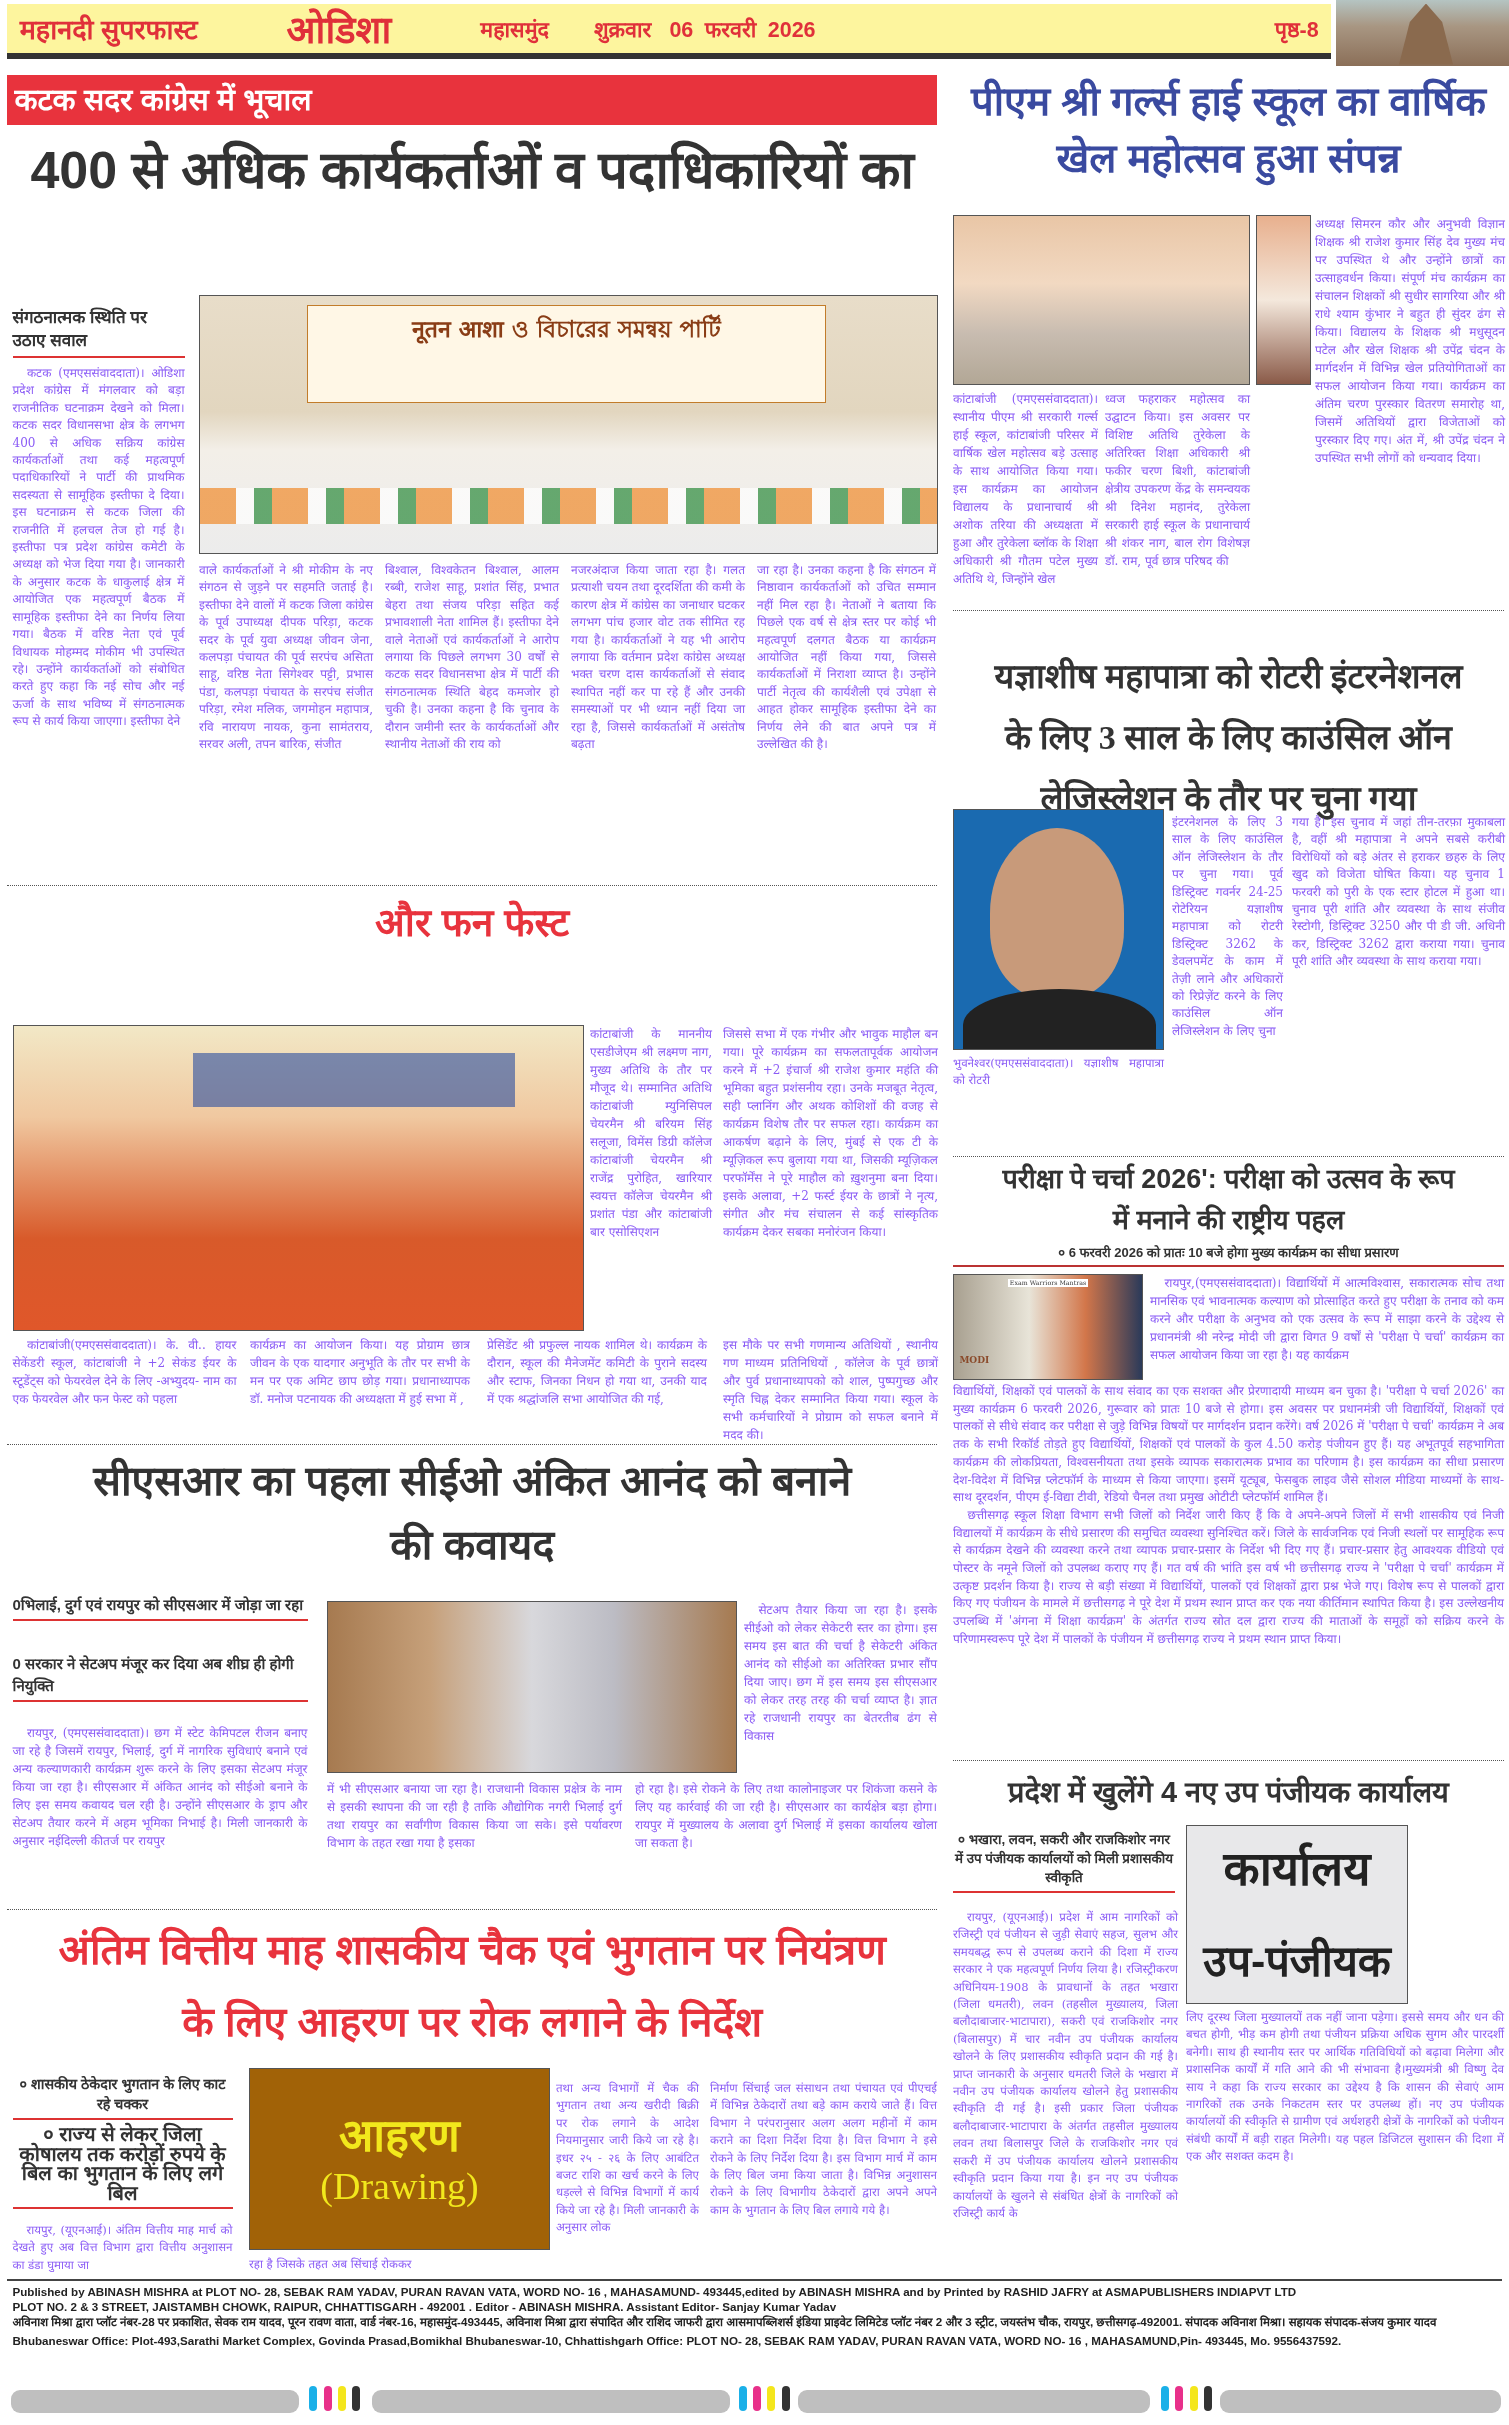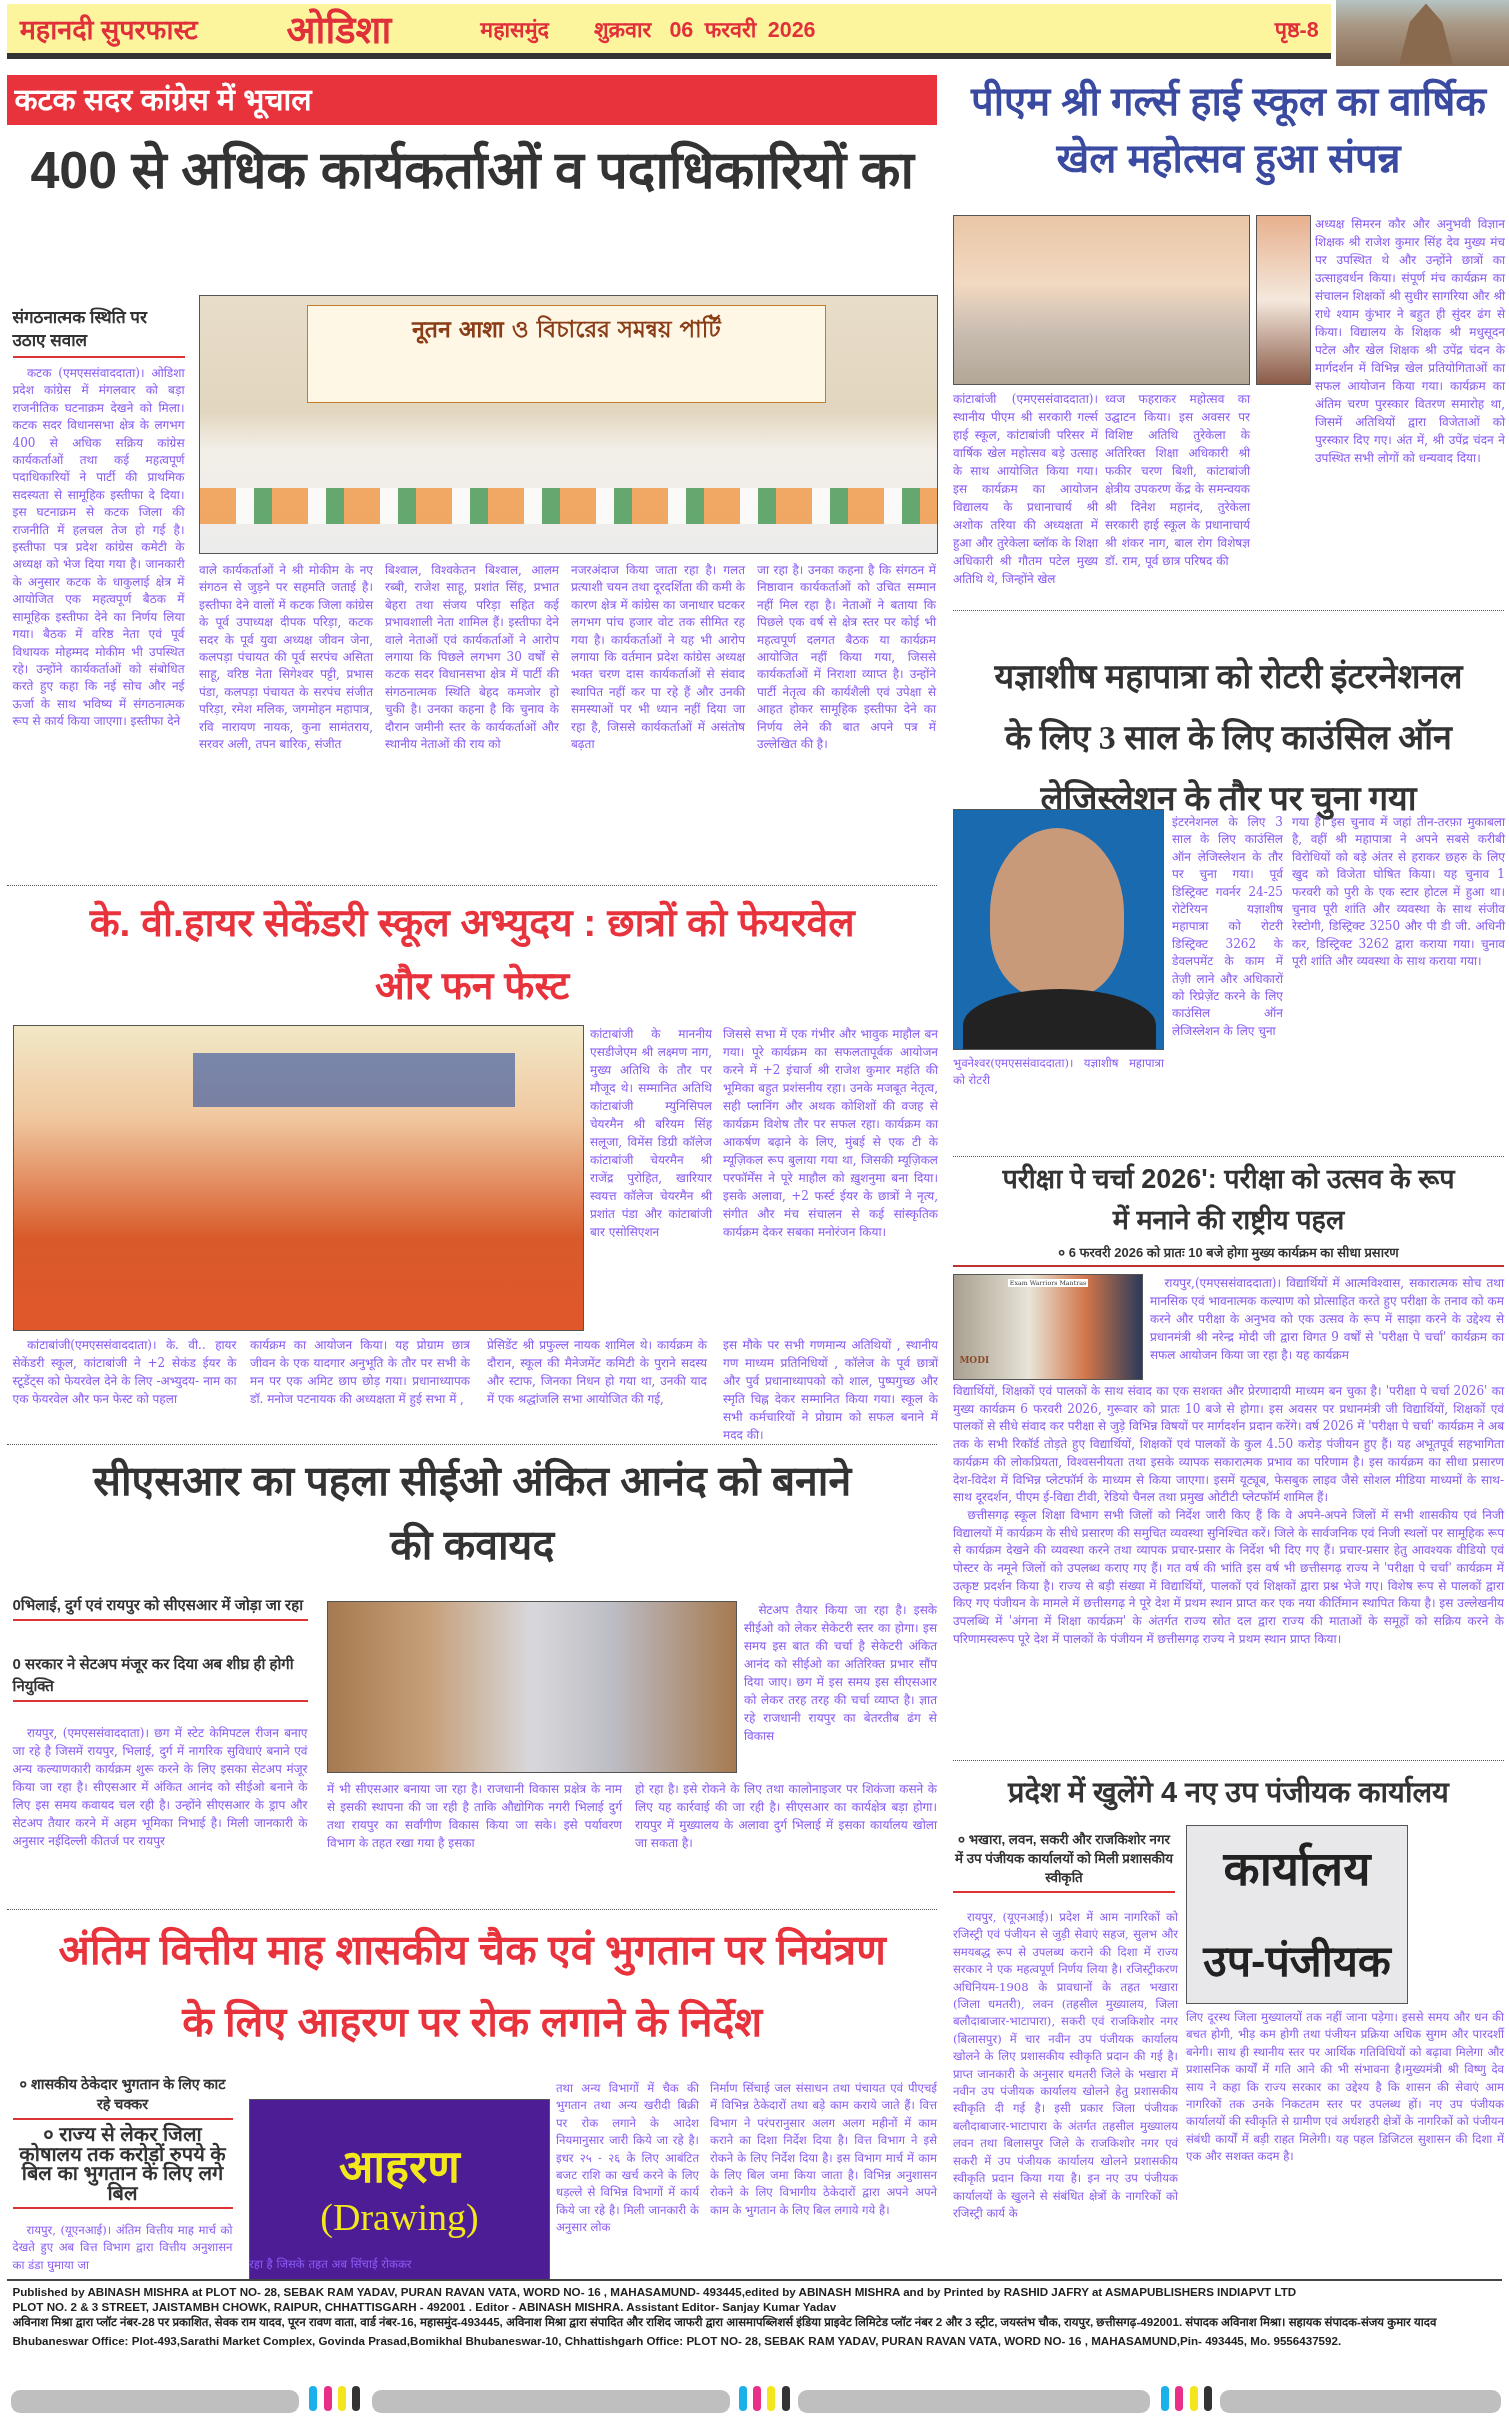--- a/index.html
+++ b/index.html
@@ -96,21 +96,20 @@
 <div class="abs body" style="left:953px;top:1055px;width:211px;font-size:11.6px;line-height:17px;">भुवनेश्वर(एमएससंवाददाता)। यज्ञाशीष महापात्रा को रोटरी</div>
 <div class="abs body" style="left:1172px;top:814px;width:111px;font-size:12px;line-height:17.4px;">
     <p style="text-indent:0">इंटरनेशनल के लिए 3 साल के लिए काउंसिल ऑन लेजिस्लेशन के तौर पर चुना गया। पूर्व डिस्ट्रिक्ट गवर्नर 24-25 रोटेरियन यज्ञाशीष महापात्रा को रोटरी डिस्ट्रिक्ट 3262 के डेवलपमेंट के काम में तेज़ी लाने और अधिकारों को रिप्रेज़ेंट करने के लिए काउंसिल ऑन लेजिस्लेशन के लिए चुना</p>
   </div>
 <div class="abs body" style="left:1292px;top:814px;width:213px;font-size:12px;line-height:17.4px;">
     <p style="text-indent:0">गया है। इस चुनाव में जहां तीन-तरफ़ा मुकाबला है, वहीं श्री महापात्रा ने अपने सबसे करीबी विरोधियों को बड़े अंतर से हराकर छहरु के लिए खुद को विजेता घोषित किया। यह चुनाव 1 फरवरी को पुरी के एक स्टार होटल में हुआ था। चुनाव पूरी शांति और व्यवस्था के साथ संजीव रेस्टोगी, डिस्ट्रिक्ट 3250 और पी डी जी. अधिनी कर, डिस्ट्रिक्ट 3262 द्वारा कराया गया। चुनाव पूरी शांति और व्यवस्था के साथ कराया गया।</p>
   </div>
 
 <div class="abs dotted" style="left:7.2px;top:885px;width:930px;"></div>
 <div class="abs headline-red" style="left:7.2px;top:891px;width:930px;font-size:39px;line-height:63px;">
-  <div>के. वी.हायर सेकेंडरी स्कूल अभ्युदय : छात्रों को फेयरवेल</div>
   <div>और फन फेस्ट</div>
 </div>
 <div class="abs photo" style="left:12.5px;top:1025px;width:571px;height:306px;background:linear-gradient(180deg,#f2e8c6 0%,#f0c8a0 30%,#d85a2a 70%,#e0572a 100%);">
   <div style="position:absolute;left:179px;top:27px;width:322px;height:54px;background:#2a4ca0;opacity:.6"></div>
 </div>
 <div class="abs body" style="left:590px;top:1025px;width:122px;font-size:12px;line-height:18px;">
     <p style="text-indent:0">कांटाबांजी के माननीय एसडीजेएम श्री लक्ष्मण नाग, मुख्य अतिथि के तौर पर मौजूद थे। सम्मानित अतिथि कांटाबांजी म्युनिसिपल चेयरमैन श्री बरियम सिंह सलूजा, विमेंस डिग्री कॉलेज कांटाबांजी चेयरमैन श्री राजेंद्र पुरोहित, खारियार स्वयत्त कॉलेज चेयरमैन श्री प्रशांत पंडा और कांटाबांजी बार एसोसिएशन</p>
   </div>
 <div class="abs body" style="left:723px;top:1025px;width:215px;font-size:12px;line-height:18px;">
     <p style="text-indent:0">जिससे सभा में एक गंभीर और भावुक माहौल बन गया। पूरे कार्यक्रम का सफलतापूर्वक आयोजन करने में +2 इंचार्ज श्री राजेश कुमार महंति की भूमिका बहुत प्रशंसनीय रहा। उनके मजबूत नेतृत्व, सही प्लानिंग और अथक कोशिशों की वजह से कार्यक्रम विशेष तौर पर सफल रहा। कार्यक्रम का आकर्षण बढ़ाने के लिए, मुंबई से एक टी के म्यूज़िकल रूप बुलाया गया था, जिसकी म्यूज़िकल परफॉर्मेंस ने पूरे माहौल को ख़ुशनुमा बना दिया। इसके अलावा, +2 फर्स्ट ईयर के छात्रों ने नृत्य, संगीत और मंच संचालन से कई सांस्कृतिक कार्यक्रम देकर सबका मनोरंजन किया।</p>
@@ -184,21 +183,21 @@
 <div class="abs dotted" style="left:7.2px;top:1909px;width:930px;"></div>
 <div class="abs headline-red" style="left:7.2px;top:1914px;width:930px;font-size:41px;line-height:72px;">
   <div>अंतिम वित्तीय माह शासकीय चैक एवं भुगतान पर नियंत्रण</div>
   <div>के लिए आहरण पर रोक लगाने के निर्देश</div>
 </div>
 <div class="abs sub" style="left:12.5px;top:2075px;width:220px;font-size:14.3px;line-height:19.7px;text-align:center;">० शासकीय ठेकेदार भुगतान के लिए काट रहे चक्कर</div>
 <div class="abs sub" style="left:12.5px;top:2125px;width:220px;font-size:20px;line-height:19.7px;text-align:center;">० राज्य से लेकर जिला कोषालय तक करोड़ों रुपये के बिल का भुगतान के लिए लगे बिल</div>
 <div class="abs body" style="left:12.5px;top:2222px;width:220px;font-size:11.6px;line-height:17.4px;">
     <p>रायपुर, (यूएनआई)। अंतिम वित्तीय माह मार्च को देखते हुए अब वित्त विभाग द्वारा वित्तीय अनुशासन का डंडा घुमाया जा</p>
   </div>
-<div class="abs photo" style="left:249px;top:2068px;width:301px;height:182px;background:#4c1d95;display:flex;flex-direction:column;align-items:center;justify-content:center;margin-top:31px;">
+<div class="abs photo" style="left:249px;top:2068px;width:301px;height:182px;background:#a16207;display:flex;flex-direction:column;align-items:center;justify-content:center;">
   <div style="color:#f2e81c;font-family:'Liberation Sans',sans-serif;font-weight:bold;font-size:45px;line-height:54px">आहरण</div>
   <div style="color:#f2e81c;font-family:'Liberation Serif',serif;font-size:38px;line-height:47px">(Drawing)</div>
 </div>
 <div class="abs body" style="left:249px;top:2256px;width:301px;font-size:11.6px;line-height:17.4px;">
     <p style="text-indent:0">रहा है जिसके तहत अब सिंचाई रोककर</p>
   </div>
 <div class="abs body" style="left:556px;top:2080px;width:143px;font-size:11.6px;line-height:17.4px;">
     <p style="text-indent:0">तथा अन्य विभागों में चैक की भुगतान तथा अन्य खरीदी बिक्री पर रोक लगाने के आदेश नियमानुसार जारी किये जा रहे है। इधर २५ - २६ के लिए आबंटित बजट राशि का खर्च करने के लिए धड़ल्ले से विभिन्न विभागों में कार्य किये जा रहे है। मिली जानकारी के अनुसार लोक</p>
   </div>
 <div class="abs body" style="left:710px;top:2080px;width:227px;font-size:11.6px;line-height:17.4px;">

